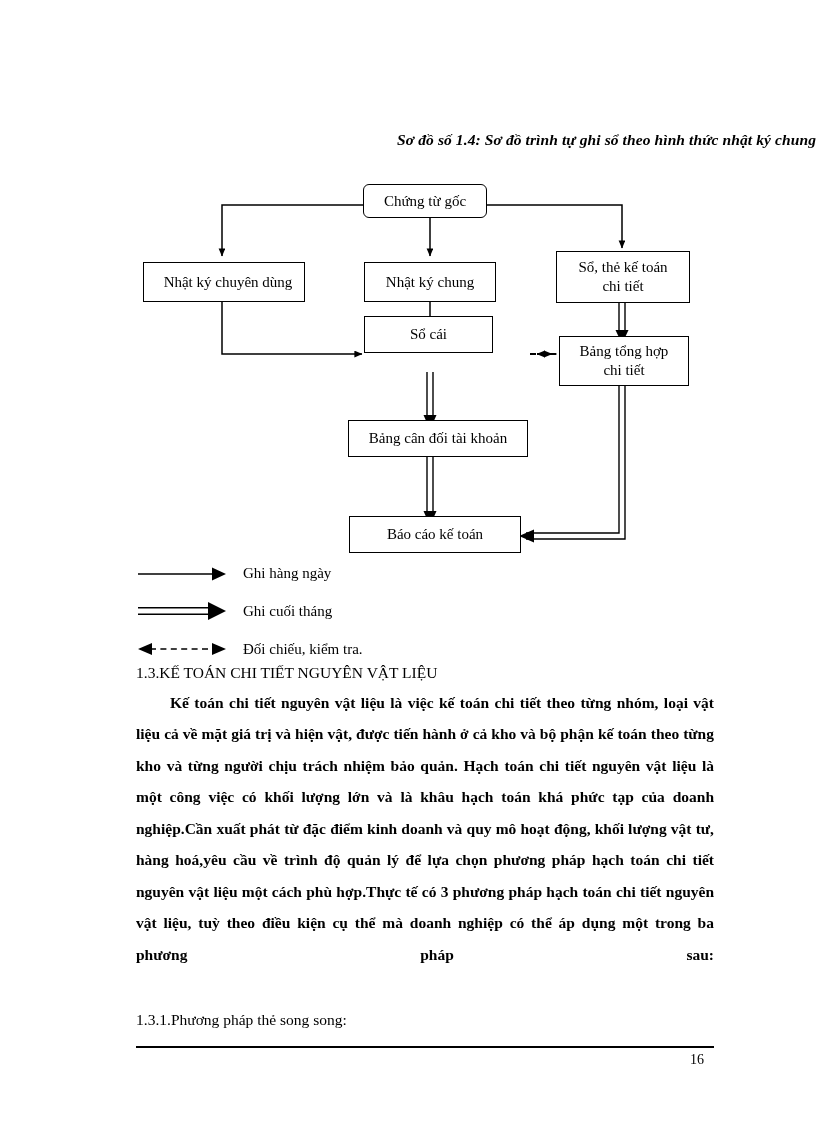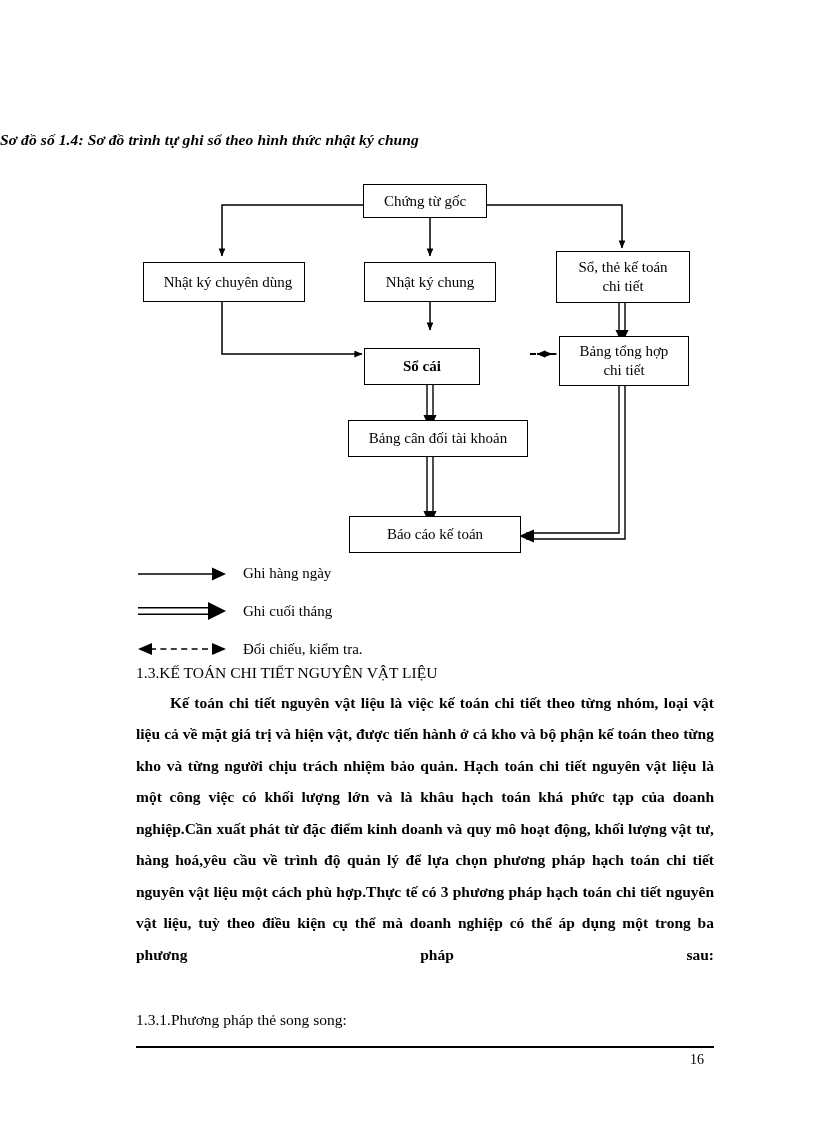--- a/index.html
+++ b/index.html
@@ -19,21 +19,21 @@
     background: #ffffff;
     overflow: hidden;
   }
 
   
   #diagram-caption {
     position: absolute;
     left: 0;
     top: 131px;
     width: 816px;
-    text-align: left;
+    text-align: right;
     font-weight: bold;
     font-style: italic;
     font-size: 15.5px;
     letter-spacing: 0.1px;
   }
 
   
   #flowchart {
     position: absolute;
     left: 0;
@@ -182,38 +182,38 @@
     </g>
 
     <g fill="#000" stroke="none">
       <path d="M622,344 L615.5,330 L628.5,330 z"></path>
       <path d="M430,430 L423.5,415 L436.5,415 z"></path>
       <path d="M430,526 L423.5,511 L436.5,511 z"></path>
       <path d="M519,536 L534,529.5 L534,542.5 z"></path>
     </g>
   </svg>
 
-  <div class="node" style="left:363px; top:184px; width:124px; height:34px;">
+  <div class="node" style="left:363px; top:184px; width:124px; height:34px;border-radius:6px;">
     <span>Chứng từ gốc</span>
   </div>
 
   <div class="node" style="left:143px; top:262px; width:162px; height:40px;padding-left:8px;">
     <span>Nhật ký chuyên dùng</span>
   </div>
 
   <div class="node" style="left:364px; top:262px; width:132px; height:40px;justify-content:center;">
     <span>Nhật ký chung</span>
   </div>
 
   <div class="node" style="left:556px; top:251px; width:134px; height:52px; flex-direction:column;">
     <span>Sổ, thẻ kế toán</span>
     <span>chi tiết</span>
   </div>
 
-  <div class="node" style="left:364px; top:348px; width:116px; height:37px;font-weight:bold;">
+  <div class="node" style="left:364px; top:316px; width:129px; height:37px;">
     <span>Sổ cái</span>
   </div>
 
   <div class="node" style="left:559px; top:336px; width:130px; height:50px; flex-direction:column;">
     <span>Bảng tổng hợp</span>
     <span>chi tiết</span>
   </div>
 
   <div class="node" style="left:348px; top:420px; width:180px; height:37px;">
     <span>Bảng cân đối tài khoản</span>

